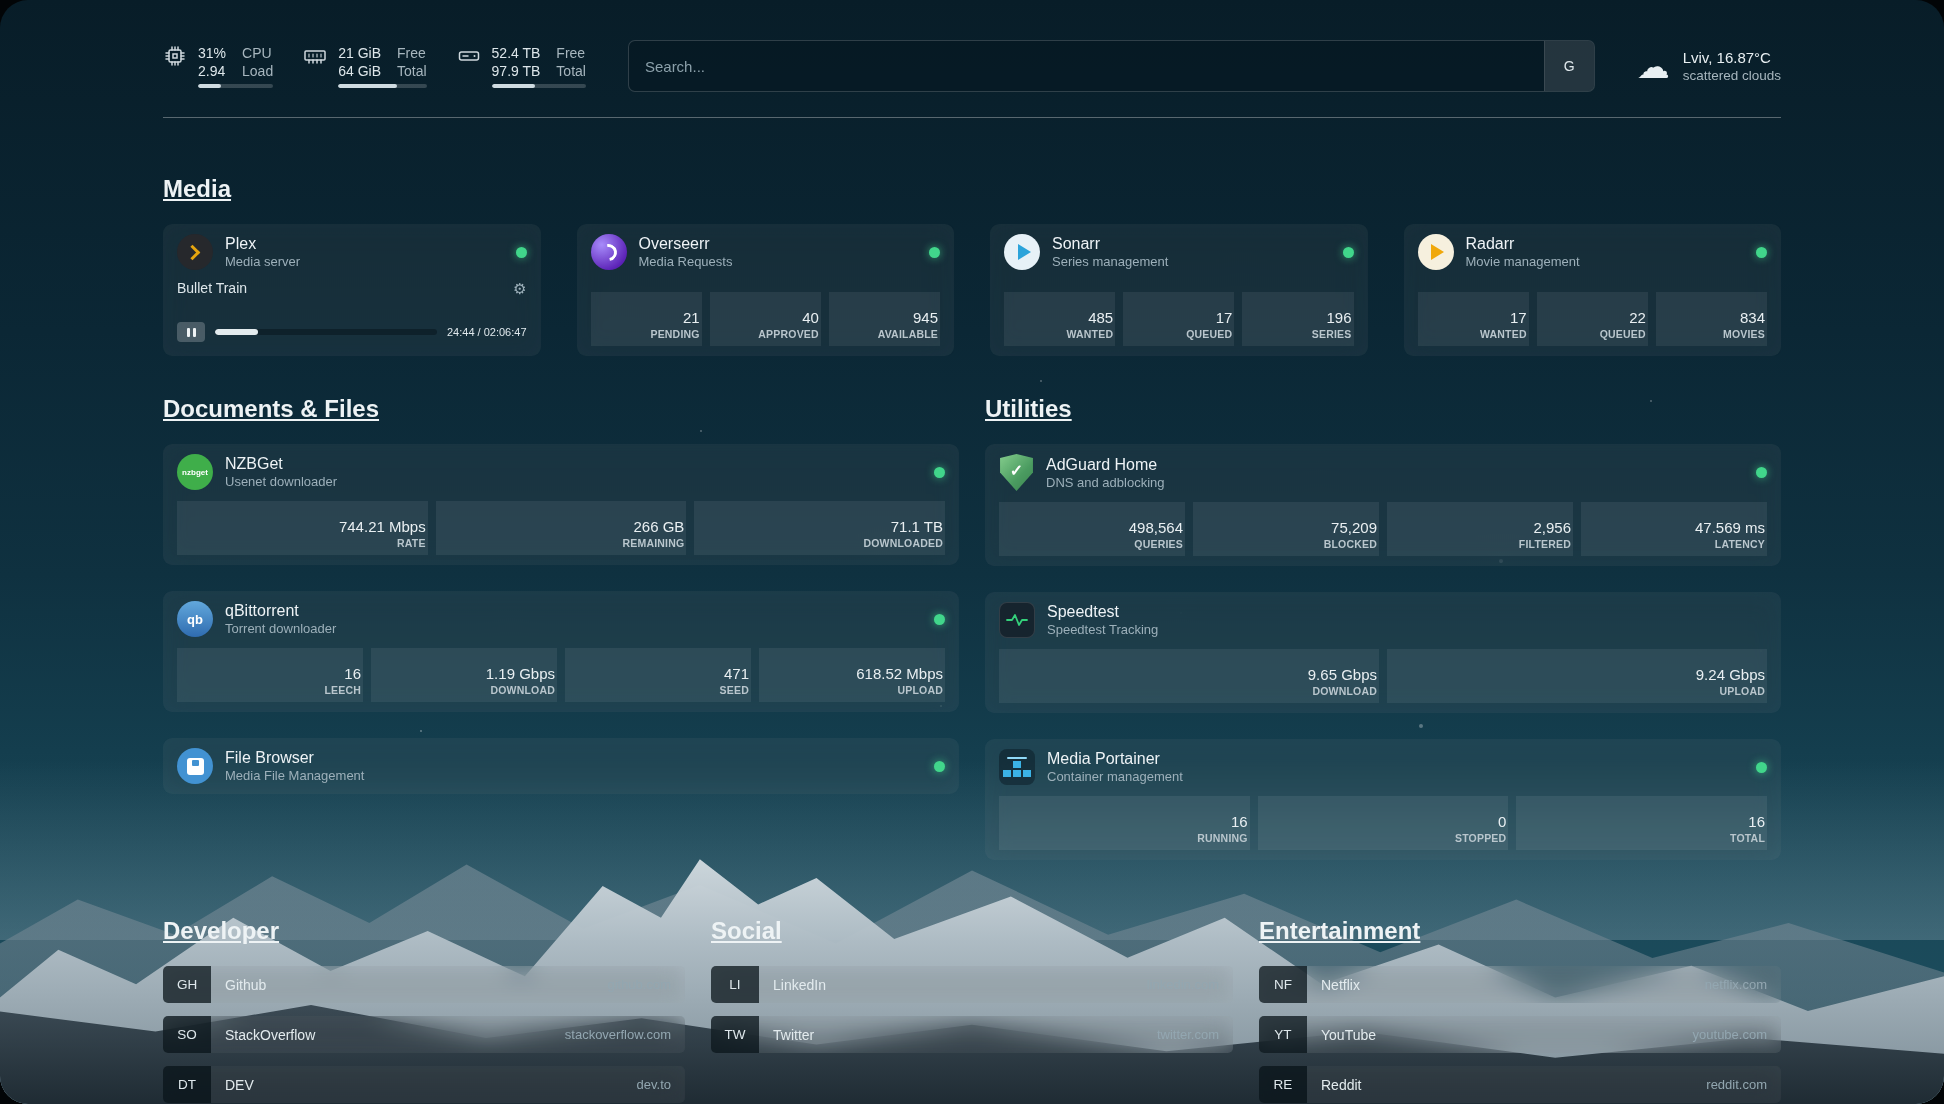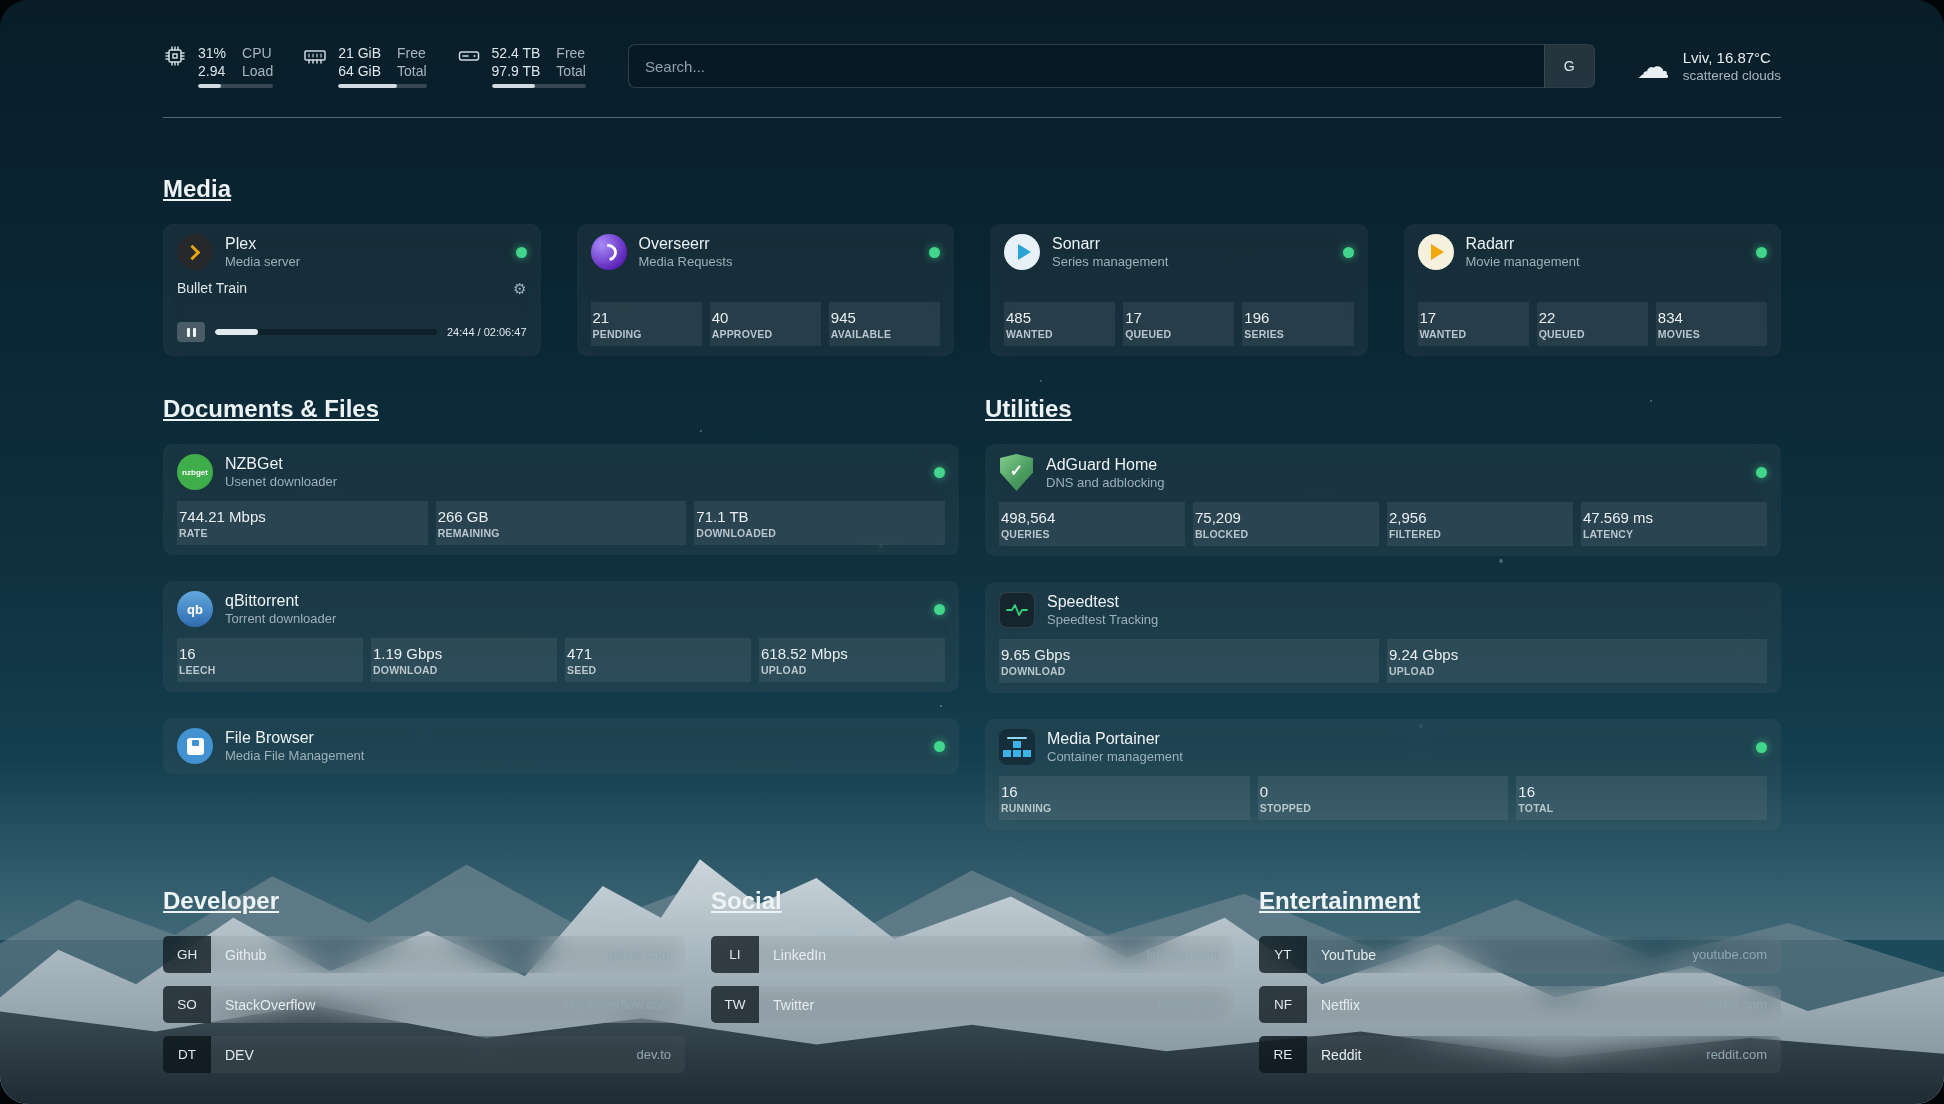--- a/index.html
+++ b/index.html
@@ -36,21 +36,21 @@
   
   .topbar { display:flex; align-items:center; height:52px; }
   .resources { display:flex; gap:30px; flex:0 0 auto; }
   .res { display:flex; gap:11px; }
   .res-icon { flex:0 0 auto; }
   .res-grid { display:grid; grid-template-columns:auto auto; column-gap:16px; font-size:14px; line-height:1.3; }
   .rv { color:#dde6ea; } .rl { color:#a7b6be; }
   .res-bar { margin-top:4px; height:4px; background:rgba(255,255,255,.18); border-radius:2px; overflow:hidden; }
   .res-fill { height:100%; background:#cfdbe1; border-radius:2px; }
 
-  .search { flex:1; display:flex; align-items:center; height:44px; margin:0 42px; background:rgba(4,18,26,.35);
+  .search { flex:1; display:flex; align-items:center; height:52px; margin:0 42px; background:rgba(4,18,26,.35);
     border:1px solid rgba(255,255,255,.17); border-radius:7px; overflow:hidden; }
   .search input { flex:1; background:transparent; border:none; outline:none; color:#e3ebee; font-size:15px; padding:0 16px; font-family:inherit; cursor:text; }
   .search input::placeholder { color:#8ba0aa; }
   .search-btn { width:50px; height:100%; background:rgba(255,255,255,.12); display:flex; align-items:center; justify-content:center;
     color:#dfe8ec; font-size:14px; cursor:pointer; border-left:1px solid rgba(255,255,255,.1); }
 
   .weather { display:flex; align-items:center; gap:13px; flex:0 0 auto; }
   .cloud { font-size:33px; color:#e8eff2; line-height:1; }
   .w-loc { font-size:15px; color:#e8eff2; }
   .w-cond { font-size:13.5px; color:#a7b6be; margin-top:2px; }
@@ -67,21 +67,21 @@
   .grid4 .card { height:132px; display:flex; flex-direction:column; }
   .grid4 .stats { margin-top:auto; }
 
   .card-head { display:flex; align-items:center; gap:12px; }
   .head-text { flex:1; min-width:0; }
   .svc-name { font-size:16px; color:#eef3f6; font-weight:500; }
   .svc-desc { font-size:13px; color:#9db0ba; margin-top:1px; }
   .dot { width:11px; height:11px; border-radius:50%; background:#41d68b; box-shadow:0 0 8px rgba(65,214,139,.7); flex:0 0 auto; }
 
   .stats { display:flex; gap:8px; margin-top:11px; }
-  .stat { flex:1; background:rgba(255,255,255,.07); border-radius:0; text-align:left; padding:7px 2px 6px; }
+  .stat { flex:1; background:rgba(255,255,255,.07); border-radius:0; text-align:right; padding:17px 2px 6px; }
   .stat-val { font-size:15px; color:#e9eff2; white-space:nowrap; }
   .stat-lab { font-size:10.5px; font-weight:700; color:#b9c6cd; margin-top:2px; letter-spacing:.2px; }
 
   
   .np-row { display:flex; align-items:center; justify-content:space-between; margin-top:10px; }
   .np-title { font-size:14px; color:#dfe8ec; }
   .gear { font-size:15px; color:#9db0ba; cursor:pointer; line-height:1; }
   .player-row { display:flex; align-items:center; gap:10px; margin-top:auto; margin-bottom:4px; }
   .pause-btn { width:28px; height:20px; background:rgba(255,255,255,.22); border-radius:4px; display:flex; align-items:center; justify-content:center; gap:3px; cursor:pointer; flex:0 0 auto; }
   .pb { width:3px; height:9px; background:#eef3f5; border-radius:1px; }
@@ -533,30 +533,30 @@
         <div class="bm">
           <span class="bm-abbr">TW</span>
           <span class="bm-name">Twitter</span>
           <span class="bm-url">twitter.com</span>
         </div>
       </div>
 
       <div class="bm-col">
         <h2 class="sec">Entertainment</h2>
         <div class="bm">
+          <span class="bm-abbr">NF</span>
+          <span class="bm-name">Netflix</span>
+          <span class="bm-url">netflix.com</span>
+        </div>
+        <div class="bm">
           <span class="bm-abbr">YT</span>
           <span class="bm-name">YouTube</span>
           <span class="bm-url">youtube.com</span>
         </div>
         <div class="bm">
-          <span class="bm-abbr">NF</span>
-          <span class="bm-name">Netflix</span>
-          <span class="bm-url">netflix.com</span>
-        </div>
-        <div class="bm">
           <span class="bm-abbr">RE</span>
           <span class="bm-name">Reddit</span>
           <span class="bm-url">reddit.com</span>
         </div>
       </div>
     </div>
 
   </div>
 </div>
 

